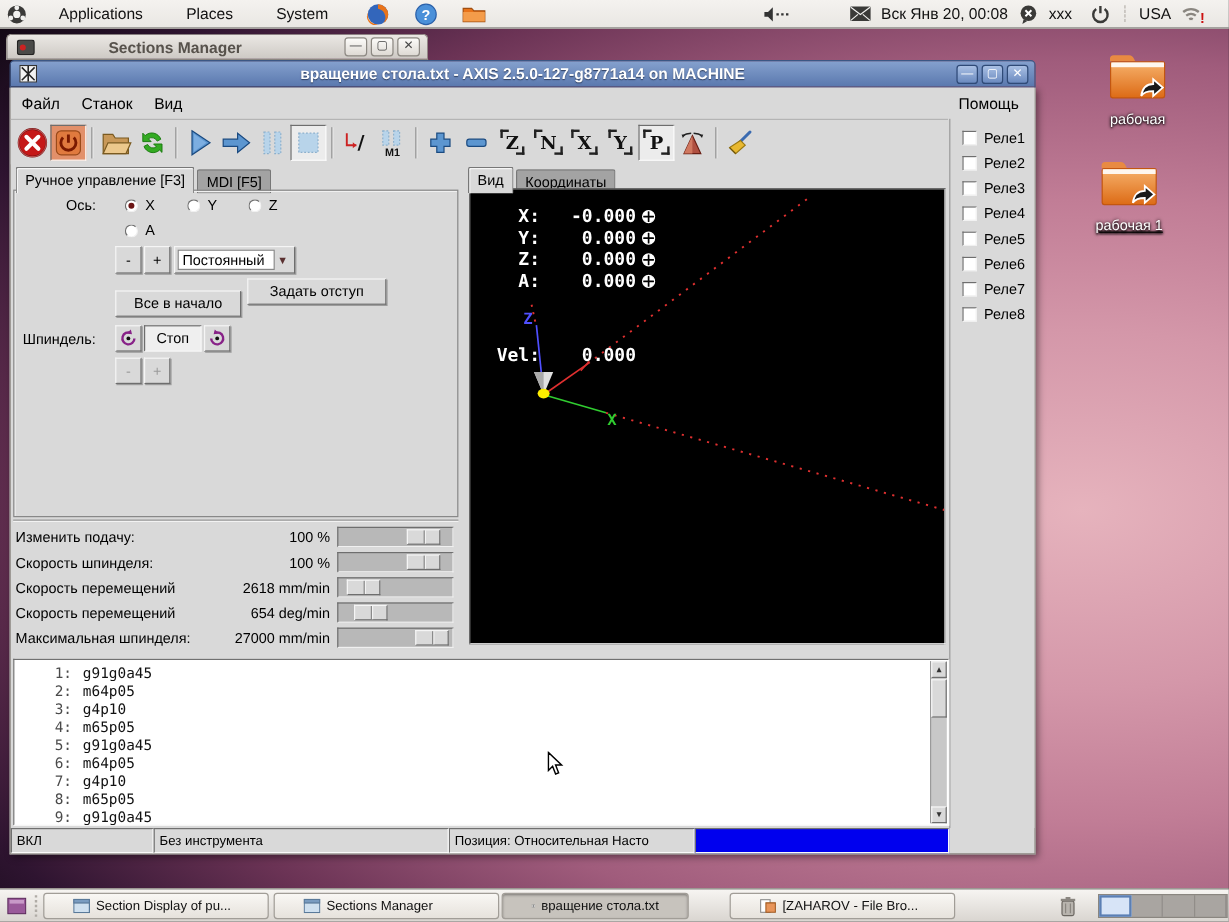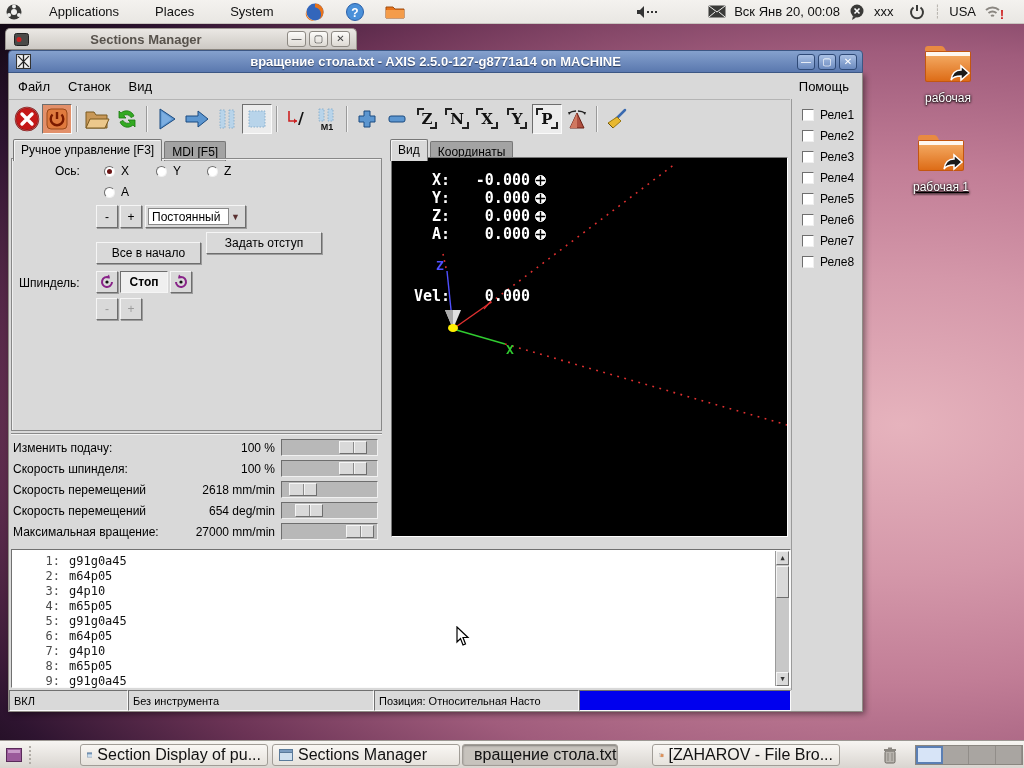--- a/index.html
+++ b/index.html
@@ -34,21 +34,21 @@
 .tbsep{width:2px;height:26px;background:#c2c2c2;border-left:1px solid #9a9a9a;border-right:1px solid #f2f2f2;margin:0 4px;}
 .tb-letter{font-family:"DejaVu Serif",serif;font-weight:bold;font-size:15px;color:#111;position:relative;padding:0 2px;}
 .tb-letter:before{content:"";position:absolute;left:-3px;top:-2px;width:5px;height:5px;border-left:2px solid #222;border-top:2px solid #222;}
 .tb-letter:after{content:"";position:absolute;right:-3px;bottom:-1px;width:5px;height:5px;border-right:2px solid #222;border-bottom:2px solid #222;}
 
 .tabrow{position:absolute;font-size:12px;color:#000;display:flex;align-items:flex-end;}
 .tab{border:1px solid #777;border-bottom:none;background:#a3a3a3;padding:3px 7px 2px;margin-right:2px;border-radius:2px 2px 0 0;position:relative;}
 .tab.active{background:#d9d9d9;padding-bottom:4px;z-index:2;box-shadow:inset 1px 1px 0 #f5f5f5;}
 .lframe{position:absolute;left:2px;top:85px;width:371px;height:273px;border:1px solid #888;box-shadow:inset 1px 1px 0 #f0f0f0;}
 .raised{border:1px solid;border-color:#f5f5f5 #6e6e6e #6e6e6e #f5f5f5;background:#d9d9d9;box-shadow:1px 1px 0 #9c9c9c;}
-.sunken{border:1px solid;border-color:#6e6e6e #f5f5f5 #f5f5f5 #6e6e6e;font-weight:bold;}
+.sunken{border:1px solid;border-color:#6e6e6e #f5f5f5 #f5f5f5 #6e6e6e;}
 .btn{display:flex;align-items:center;justify-content:center;font-size:12px;color:#000;}
 .btn.disabled{color:#9b9b9b;}
 .radio{width:11px;height:11px;border-radius:50%;background:#fff;border:1px solid;border-color:#6e6e6e #f0f0f0 #f0f0f0 #6e6e6e;display:inline-block;position:relative;}
 .radio.sel:after{content:"";position:absolute;left:2px;top:2px;width:5px;height:5px;border-radius:50%;background:#6b1515;}
 .lbl12{font-size:12px;color:#000;position:absolute;}
 
 .srow{position:absolute;left:4px;width:370px;height:20px;font-size:12px;color:#000;}
 .srow .sl{position:absolute;left:0;top:3px;}
 .srow .sv{position:absolute;right:108px;top:3px;}
 .trough{position:absolute;left:268px;top:1px;width:97px;height:17px;background:#b8b8b8;border:1px solid;border-color:#6e6e6e #f0f0f0 #f0f0f0 #6e6e6e;}
@@ -68,21 +68,21 @@
 .gline{position:absolute;left:0;height:15px;display:flex;}
 .gnum{display:inline-block;width:48px;text-align:right;color:#4a4a4a;}
 .gtxt{margin-left:9px;color:#111;}
 .vsb{position:absolute;right:1px;top:1px;width:14px;height:135px;background:#c8c8c8;border-left:1px solid #9a9a9a;}
 .sb-btn{position:absolute;left:0;width:13px;height:14px;background:#d9d9d9;border:1px solid;border-color:#f5f5f5 #6e6e6e #6e6e6e #f5f5f5;font-size:7px;color:#333;display:flex;align-items:center;justify-content:center;}
 .sb-thumb{position:absolute;left:0;top:15px;width:13px;height:32px;background:#d9d9d9;border:1px solid;border-color:#f5f5f5 #6e6e6e #6e6e6e #f5f5f5;}
 
 .sbox{position:absolute;top:617px;height:21px;border:1px solid;border-color:#707070 #fafafa #fafafa #707070;font-size:11px;color:#000;display:flex;align-items:center;padding-left:4px;overflow:hidden;white-space:nowrap;}
 
 .taskbar{position:absolute;left:0;top:740px;width:1024px;height:28px;background:linear-gradient(#f7f5f2,#d9d5d0);border-top:1px solid #9c9893;z-index:30;display:flex;align-items:center;}
-.task-btn{position:absolute;top:3px;height:22px;border:1px solid #a19d97;border-radius:3px;background:linear-gradient(#f9f7f4,#e6e2dc);display:flex;align-items:center;gap:5px;padding:0 6px;font-size:16px;color:#111;overflow:hidden;white-space:nowrap;margin-left:44px;}
+.task-btn{position:absolute;top:3px;height:22px;border:1px solid #a19d97;border-radius:3px;background:linear-gradient(#f9f7f4,#e6e2dc);display:flex;align-items:center;gap:5px;padding:0 24px;font-size:11px;color:#111;overflow:hidden;white-space:nowrap;}
 .task-btn.pressed{background:#c7c3bd;box-shadow:inset 0 1px 2px rgba(0,0,0,.35);}
 .pager{position:absolute;left:915px;top:4px;width:108px;height:20px;border:1px solid #8a8680;display:flex;background:#a9a5a1;}
 .pcell{width:27px;height:100%;border-right:1px solid #918d89;}
 .pcell.active{background:#d7e4f7;border:2px solid #5b7fb4;width:27px;}
 .cursor{position:absolute;left:456px;top:626px;z-index:50;}
 </style>
 </head>
 <body>
 
 <svg width="0" height="0" style="position:absolute">
@@ -396,21 +396,21 @@
         </div>
     </div>
     <div class="srow" style="top:428px;">
       <span class="sl">Скорость перемещений</span>
       <span class="sv">654 deg/min</span>
       <div class="trough">
           <div class="handle" style="left:13px;"></div>
         </div>
     </div>
     <div class="srow" style="top:449px;">
-      <span class="sl">Максимальная вращение:</span>
+      <span class="sl">Максимальная шпинделя:</span>
       <span class="sv">27000 mm/min</span>
       <div class="trough">
           <div class="handle" style="left:64px;"></div>
         </div>
     </div>
 
     <div class="tabrow" style="left:381px;top:66px;">
       <div class="tab active">Вид</div>
       <div class="tab">Координаты</div>
     </div>

